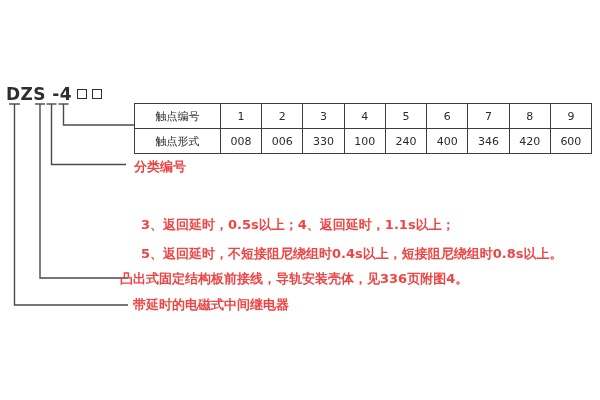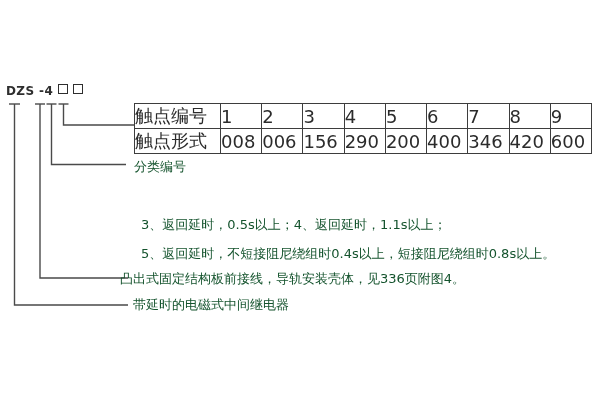--- a/index.html
+++ b/index.html
@@ -14,21 +14,21 @@
     background: #ffffff;
     overflow: hidden;
     font-family: "DejaVu Sans", "Liberation Sans", sans-serif;
     color: #333333;
   }
   
   .model {
     position: absolute;
     left: 6px;
     top: 84px;
-    font-size: 12px;
+    font-size: 17px;
     font-weight: 600;
     letter-spacing: 0.4px;
     color: #2e2e2e;
     white-space: nowrap;
   }
   .pbox {
     display: inline-block;
     width: 8px;
     height: 8px;
     border: 1.5px solid #2e2e2e;
@@ -47,32 +47,34 @@
     position: absolute;
     left: 134px;
     top: 103px;
     width: 458px;
     border-collapse: collapse;
     table-layout: fixed;
   }
   .contact-table td {
     border: 1px solid #3d3d3d;
     height: 24px;
+    text-align: center;
     vertical-align: middle;
-    font-size: 18px;
+    font-size: 11px;
     color: #2b2b2b;
     padding: 0;
   }
   
   .ann {
     position: absolute;
     font-size: 13px;
-    color: #14532d;
+    color: #ef4444;
     white-space: nowrap;
     line-height: 15px;
+    font-weight: bold;
   }
   .ann-classification { left: 134px; top: 159px; }
   .ann-note1 { left: 141px; top: 189px; }
   .ann-note2 { left: 141px; top: 217px; }
   .ann-note3 { left: 141px; top: 246px; text-align: center; }
   .ann-mount { left: 120px; top: 271px; }
   .ann-relay { left: 133px; top: 297px; text-align: right; }
 </style>
 </head>
 <body>
@@ -123,23 +125,23 @@
         <td>5</td>
         <td>6</td>
         <td>7</td>
         <td>8</td>
         <td>9</td>
       </tr>
       <tr>
         <td>触点形式</td>
         <td>008</td>
         <td>006</td>
-        <td>156</td>
-        <td>290</td>
-        <td>200</td>
+        <td>330</td>
+        <td>100</td>
+        <td>240</td>
         <td>400</td>
         <td>346</td>
         <td>420</td>
         <td>600</td>
       </tr>
     </tbody>
   </table>
 
   <div class="ann ann-classification">分类编号</div>
   <div class="ann ann-note2">3、返回延时，0.5s以上；4、返回延时，1.1s以上；</div>

